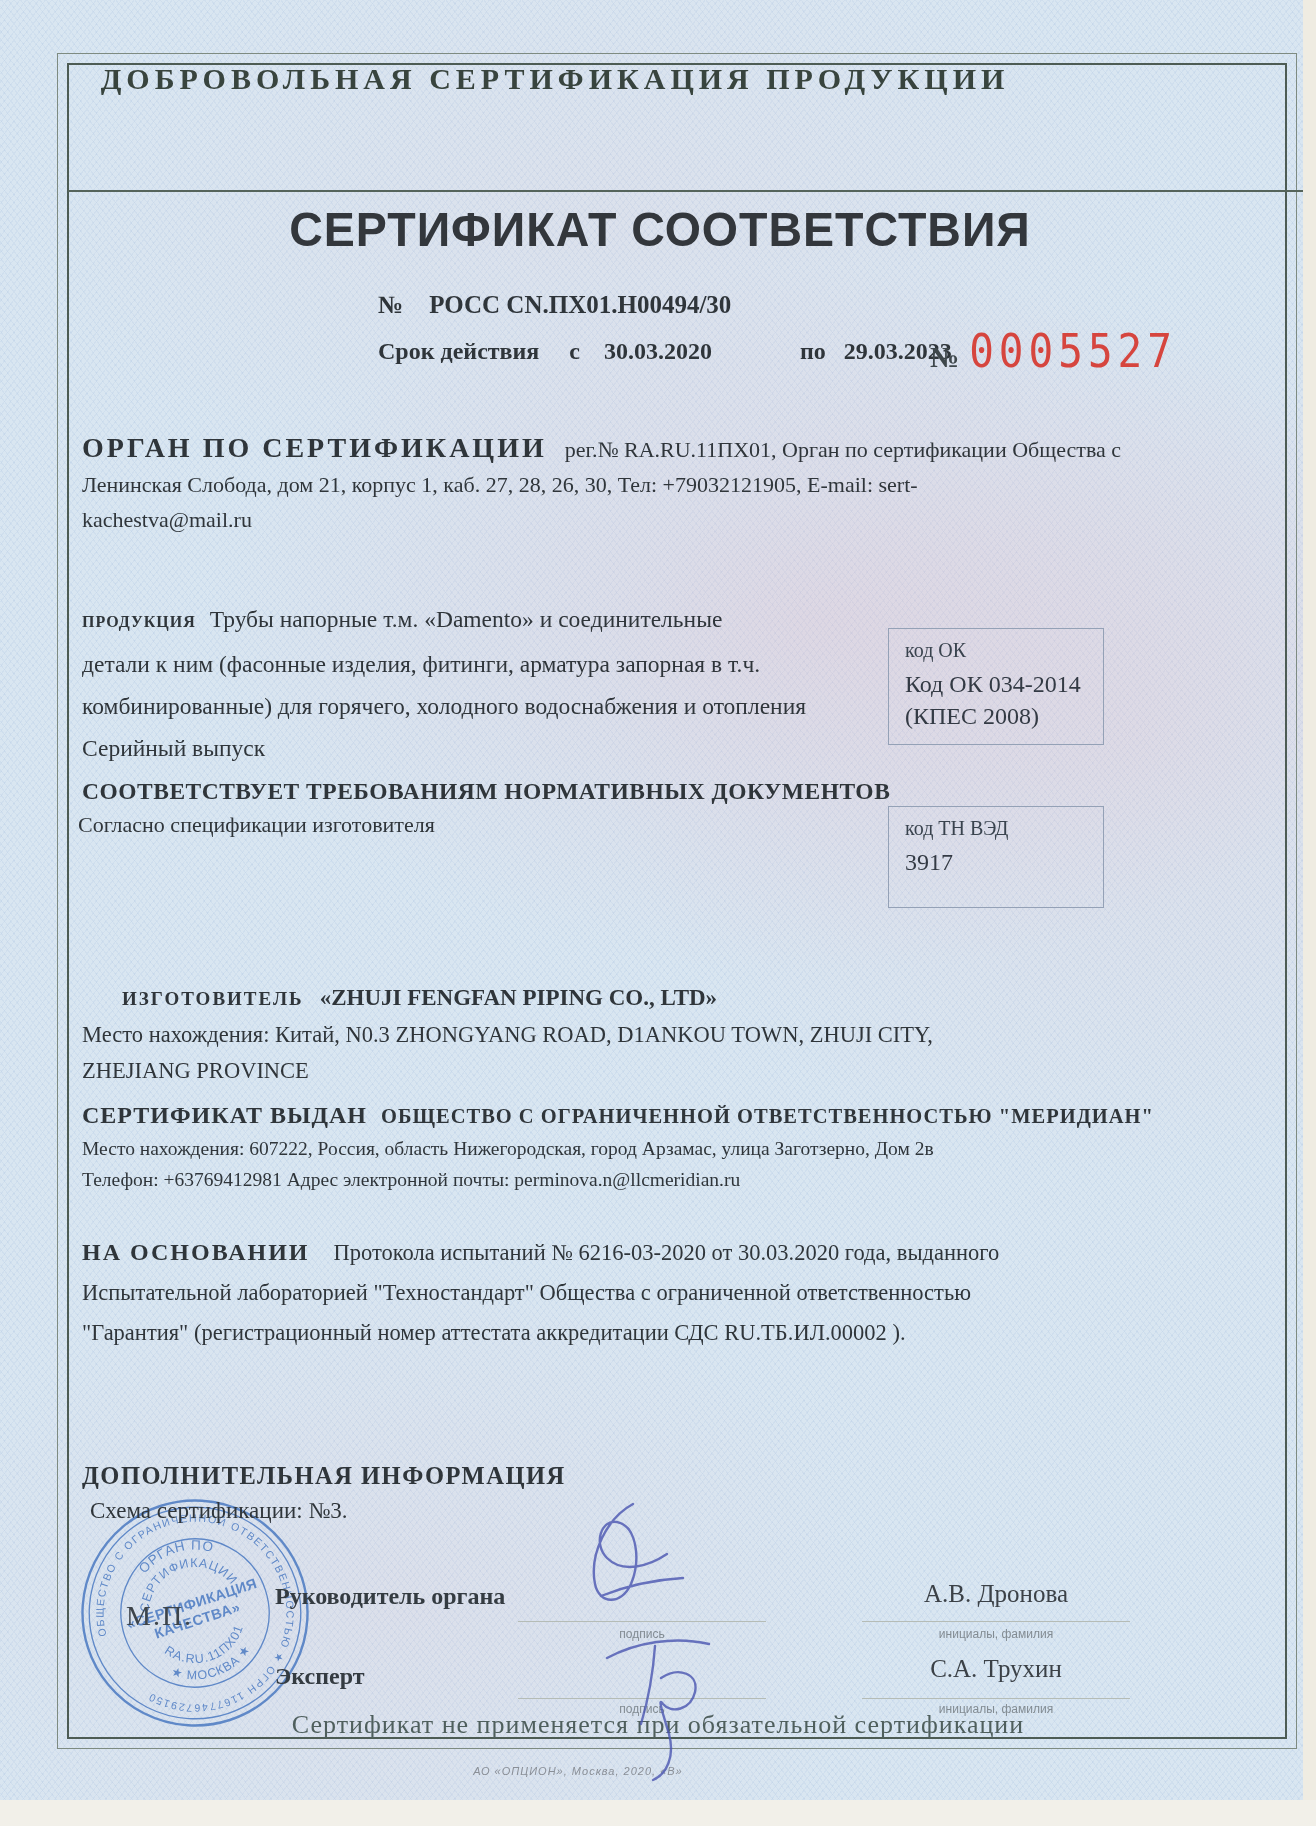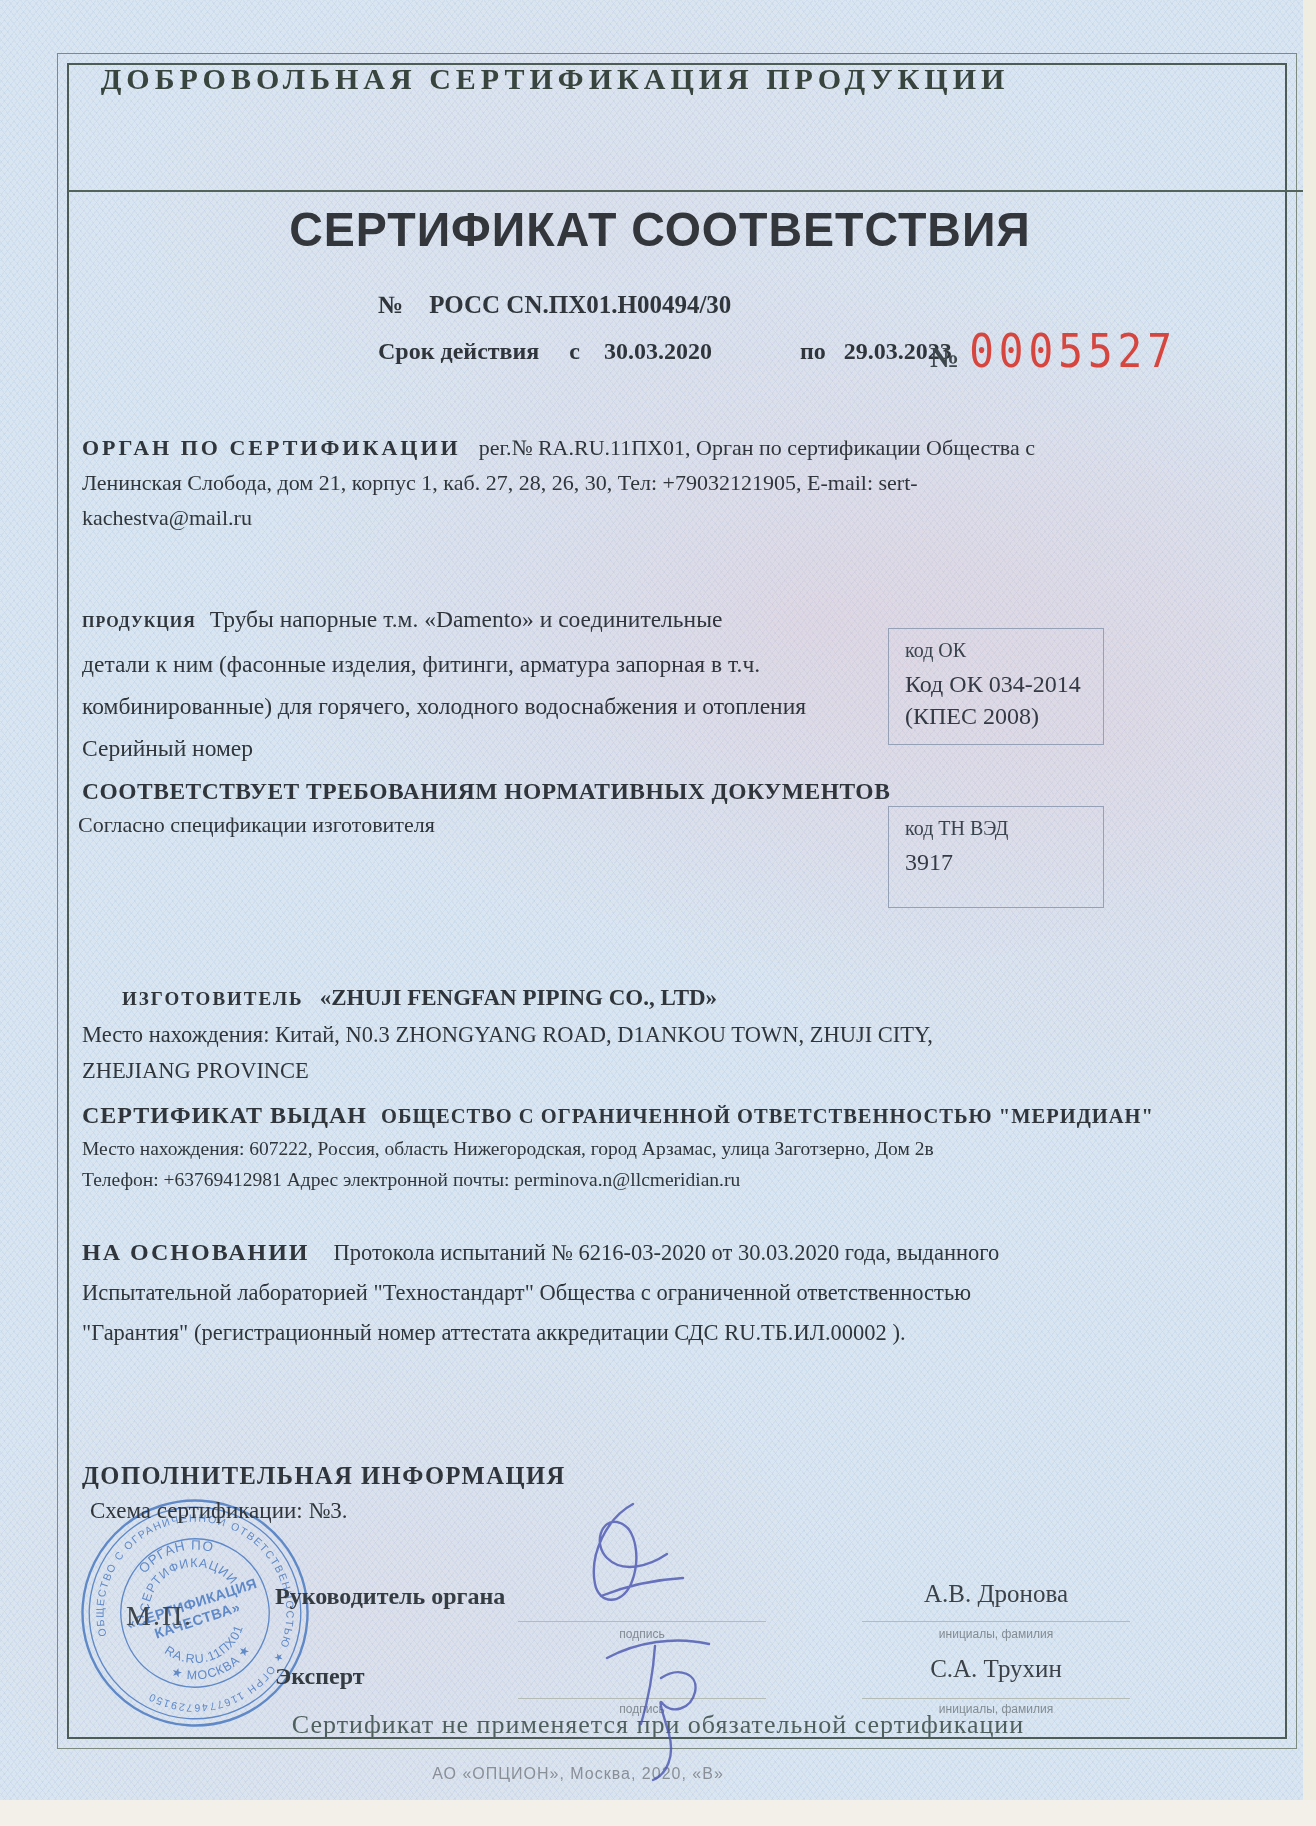--- a/index.html
+++ b/index.html
@@ -61,21 +61,21 @@
   .form-number .no-sign2{font-weight:bold;font-size:29px;color:#3e474b;margin-right:10px;}
   .red-digits{
     font-family:"DejaVu Sans Mono",monospace;
     font-size:41px;line-height:40px;color:#d6453e;letter-spacing:5px;
     transform:scaleY(1.12);transform-origin:bottom;
   }
 
   .sec{z-index:2;}
   .sec-label{font-weight:bold;}
   .organ{left:82px;top:430px;width:1115px;font-size:22px;line-height:35px;}
-  .organ .sec-label{font-size:22px;letter-spacing:3px;margin-right:18px;margin-top:31px;}
+  .organ .sec-label{font-size:28px;letter-spacing:3px;margin-right:18px;margin-top:31px;}
   .product{left:82px;top:598px;width:790px;font-size:23.5px;line-height:42px;}
   .product .sec-label{font-size:16px;letter-spacing:1px;margin-right:14px;}
   .conforms-label{left:82px;top:778px;font-size:23.5px;font-weight:bold;z-index:2;letter-spacing:.5px;}
   .conforms-text{left:78px;top:812px;font-size:22px;z-index:2;}
   .manufacturer{left:82px;top:980px;width:1115px;font-size:22.5px;line-height:36px;}
   .manufacturer .sec-label{font-size:19px;letter-spacing:2px;margin-right:16px;margin-left:40px;}
   .manufacturer .sec-name{font-weight:bold;font-size:23px;}
   .issued{left:82px;top:1100px;width:1130px;font-size:19.5px;line-height:31.5px;}
   .issued .sec-label{font-size:24px;letter-spacing:1px;margin-right:14px;}
   .issued .sec-name{font-weight:bold;font-size:20.5px;letter-spacing:1px;}
@@ -127,21 +127,21 @@
   .ink-1{left:545px;top:1498px;}
   .ink-2{left:595px;top:1618px;}
 
   .disclaimer{
     left:158px;top:1710px;width:1000px;text-align:center;z-index:3;
     font-size:26px;color:#4f5f5d;letter-spacing:1px;
   }
   .print-info{
     left:0;top:1765px;width:1156px;text-align:center;z-index:3;
     font-family:"Liberation Sans","DejaVu Sans",sans-serif;
-    font-size:16px;color:#8a8f97;letter-spacing:1px;
+    font-size:11px;color:#8a8f97;letter-spacing:1px;font-style:italic;
   }
 </style>
 </head>
 <body>
 
 <div class="page">
 
   <div class="abs scan-right"></div>
   <div class="abs scan-bottom"></div>
 
@@ -169,21 +169,21 @@
   <div class="abs sec organ">
     <div><span class="sec-label">ОРГАН ПО СЕРТИФИКАЦИИ</span><span>рег.№ RA.RU.11ПХ01, Орган по сертификации Общества с</span></div>
     <div>Ленинская Слобода, дом 21, корпус 1, каб. 27, 28, 26, 30, Тел: +79032121905, E-mail: sert-</div>
     <div>kachestva@mail.ru</div>
   </div>
 
   <div class="abs sec product">
     <div><span class="sec-label">ПРОДУКЦИЯ</span><span>Трубы напорные т.м. «Damento» и соединительные</span></div>
     <div>детали к ним (фасонные изделия, фитинги, арматура запорная в т.ч.</div>
     <div>комбинированные) для горячего, холодного водоснабжения и отопления</div>
-    <div>Серийный номер</div>
+    <div>Серийный выпуск</div>
   </div>
 
   <div class="abs code-box box-ok">
     <div class="box-label">код ОК</div>
     <div class="box-val">
       <div>Код ОК 034-2014</div>
       <div>(КПЕС 2008)</div>
     </div>
   </div>
 

